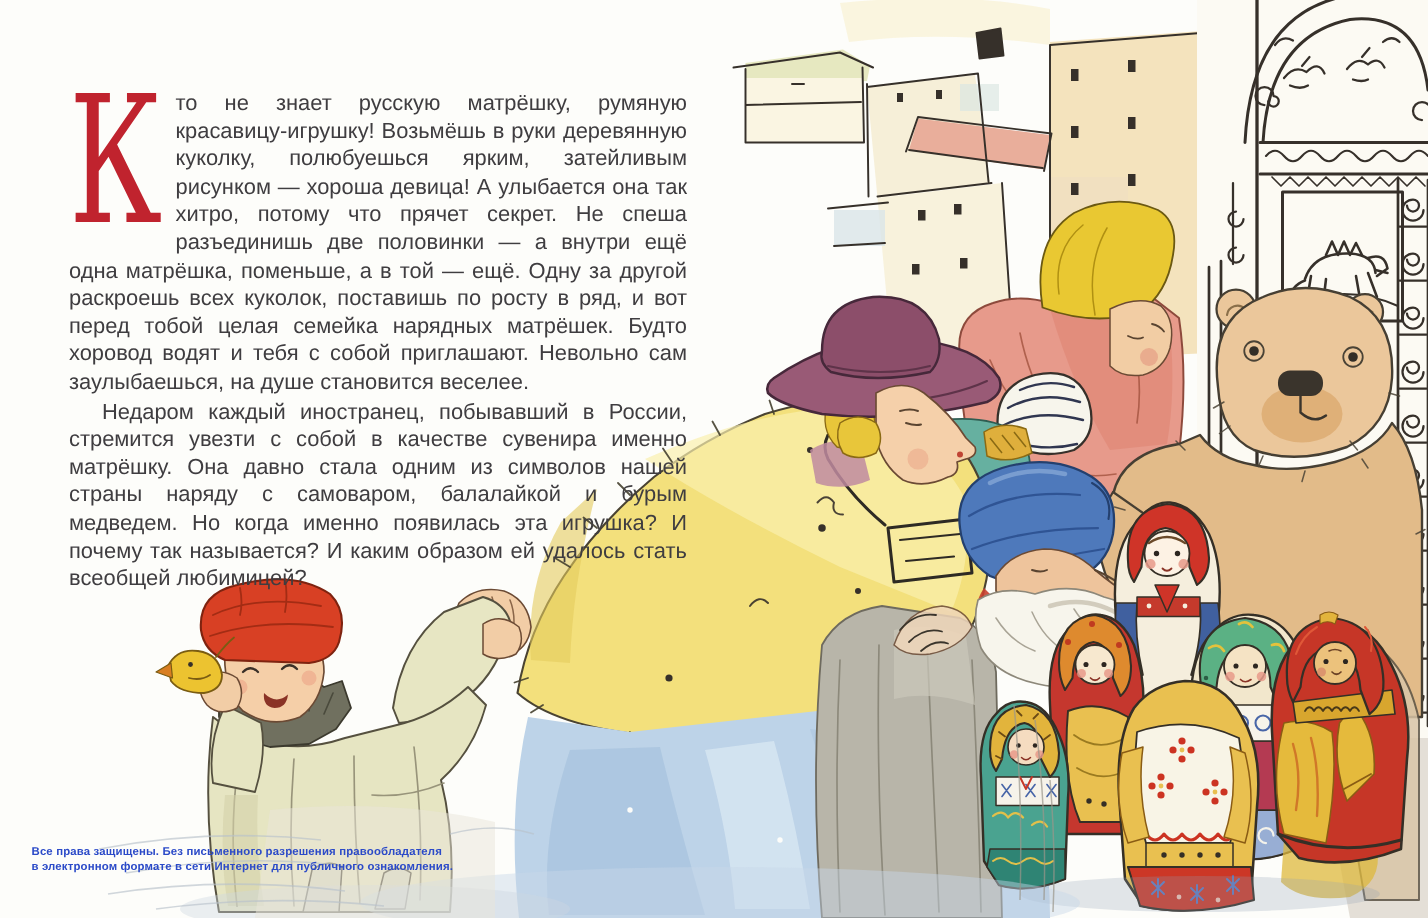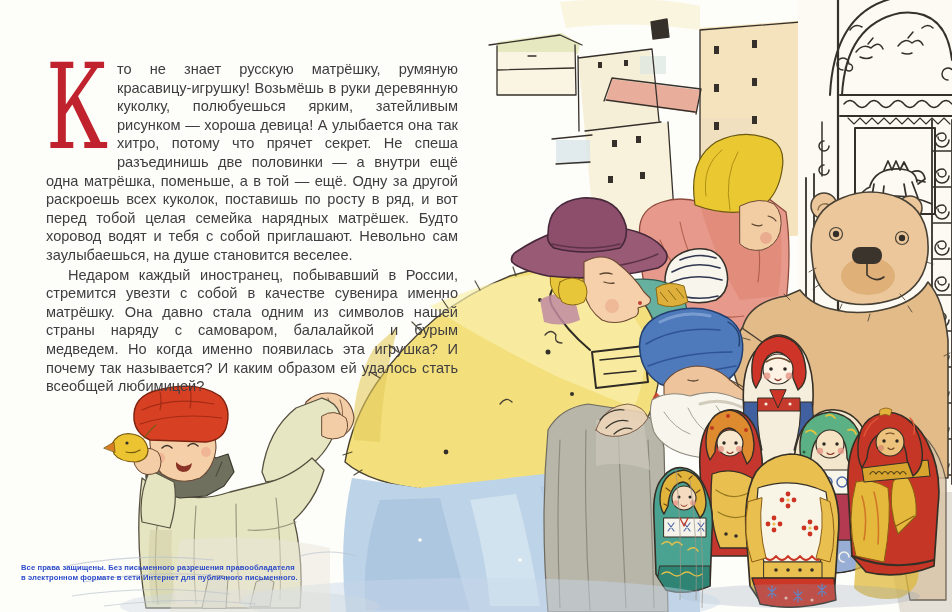--- a/index.html
+++ b/index.html
@@ -428,14 +428,14 @@
   </g>
 </svg>
 
 <div class="article">
   <p><span class="dropcap">К</span><span>то не знает русскую матрёшку, румяную красавицу-игрушку! Возьмёшь в руки деревянную куколку, полюбуешься ярким, затейливым рисунком — хороша девица! А улыбается она так хитро, потому что прячет секрет. Не спеша разъединишь две половинки — а внутри ещё одна матрёшка, поменьше, а в той — ещё. Одну за другой раскроешь всех куколок, поставишь по росту в ряд, и вот перед тобой целая семейка нарядных матрёшек. Будто хоровод водят и тебя с собой приглашают. Невольно сам заулыбаешься, на душе становится веселее.</span></p>
   <p class="p2"><span>Недаром каждый иностранец, побывавший в России, стремится увезти с собой в качестве сувенира именно матрёшку. Она давно стала одним из символов нашей страны наряду с самоваром, балалайкой и бурым медведем. Но когда именно появилась эта игрушка? И почему так называется? И каким образом ей удалось стать всеобщей любимицей?</span></p>
 </div>
 
 <div class="copyright">
   <div>Все права защищены. Без письменного разрешения правообладателя</div>
-  <div>в электронном формате в сети Интернет для публичного письменного.</div>
+  <div>в электронном формате в сети Интернет для публичного ознакомления.</div>
 </div>
 
 </body></html>

